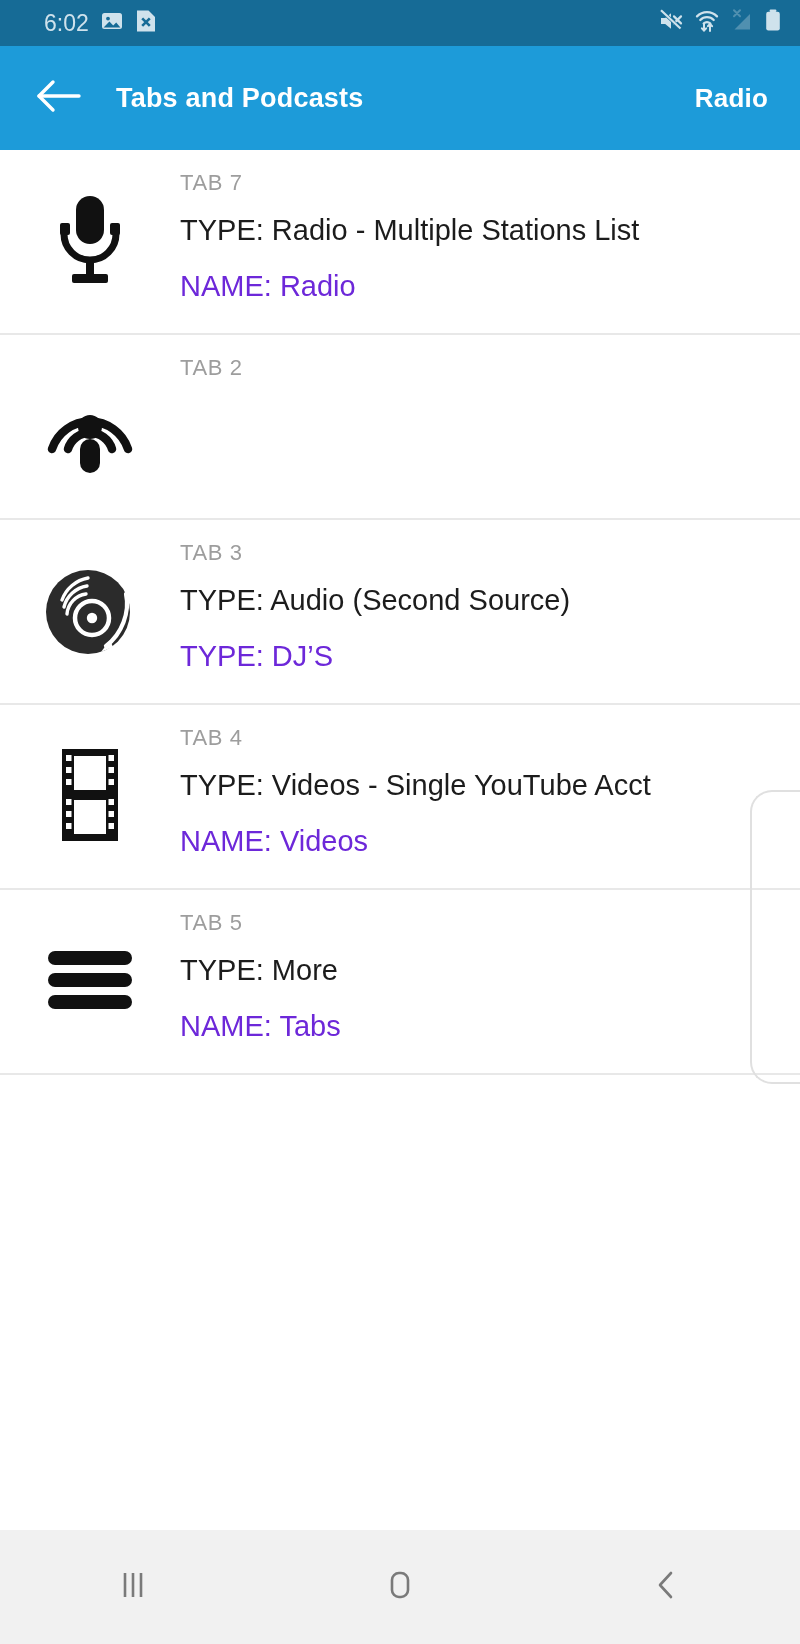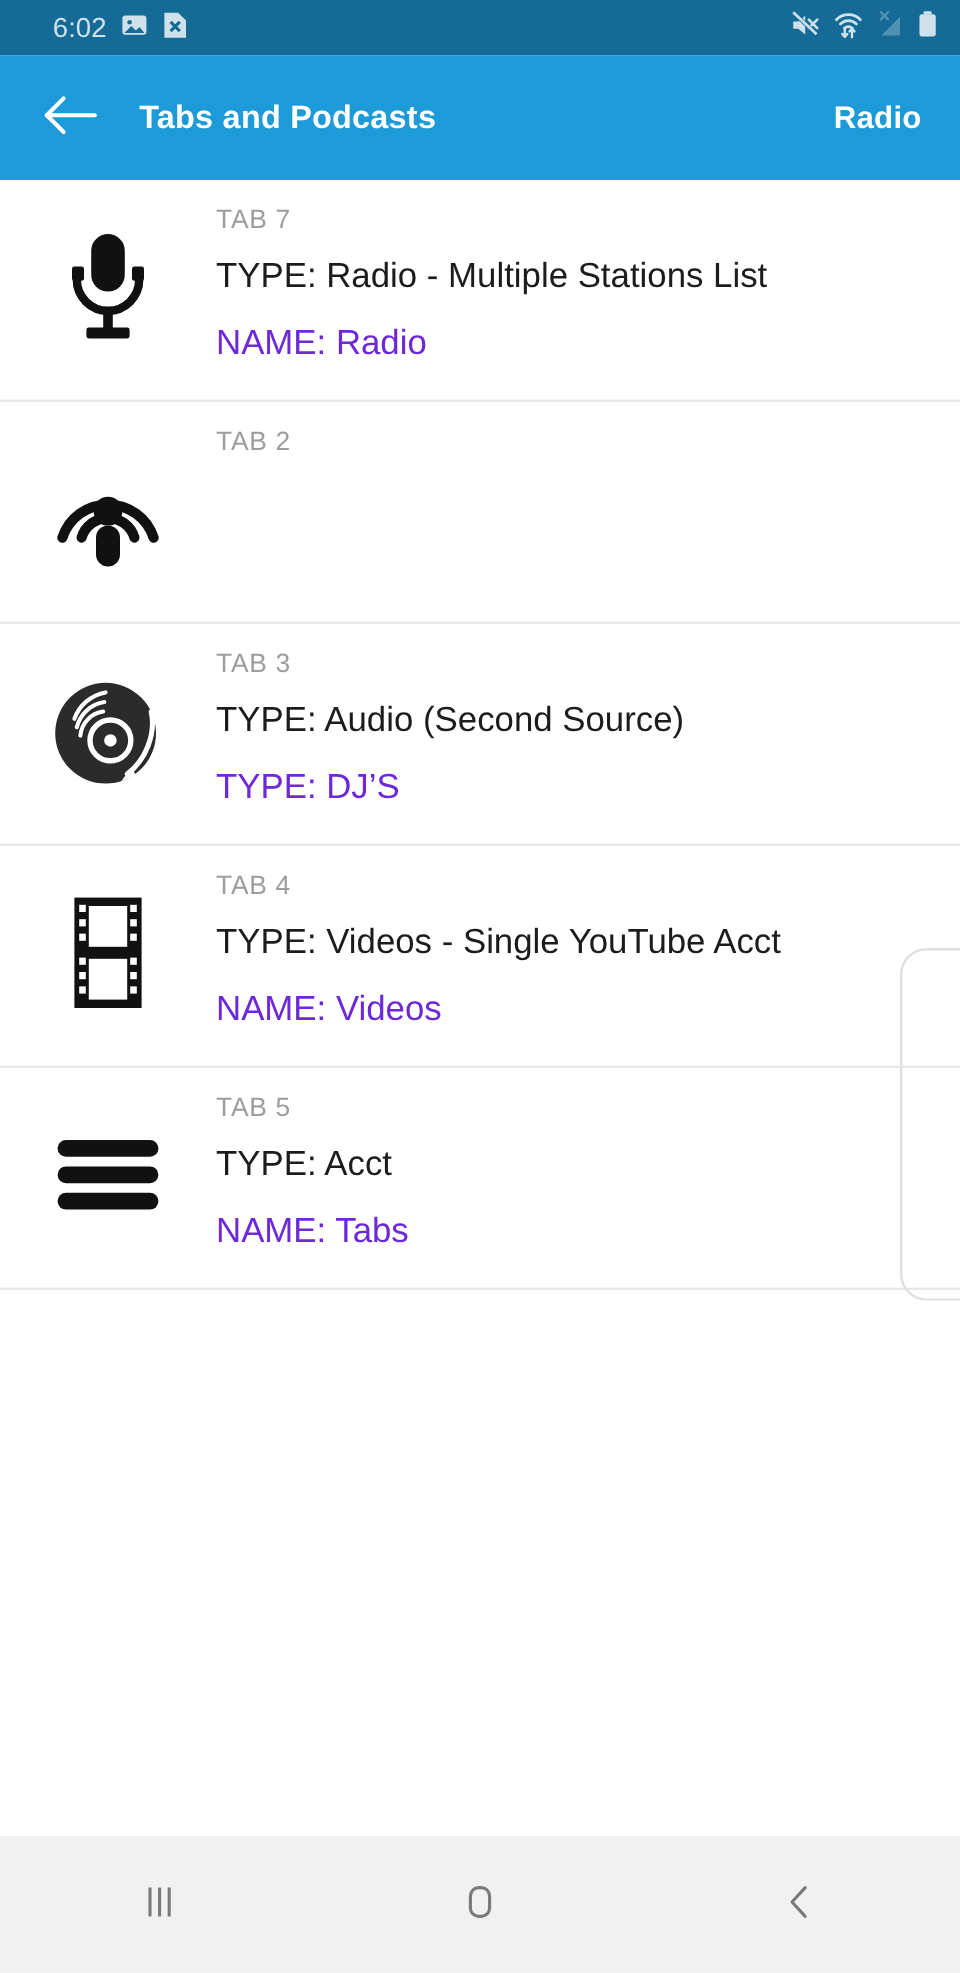--- a/index.html
+++ b/index.html
@@ -340,21 +340,21 @@
         <span>
           <svg width="92" height="70" viewBox="0 0 92 70">
             <rect x="4" y="6" width="84" height="14" rx="7" fill="#111111"></rect>
             <rect x="4" y="28" width="84" height="14" rx="7" fill="#111111"></rect>
             <rect x="4" y="50" width="84" height="14" rx="7" fill="#111111"></rect>
           </svg>
         </span>
       </div>
       <div class="text-cell">
         <div class="tab-label">TAB 5</div>
-        <div class="type-line">TYPE: Acct</div>
+        <div class="type-line">TYPE: More</div>
         <div class="name-line">NAME: Tabs</div>
       </div>
     </div>
 
     <div class="scroll-overlay"></div>
   </div>
 
   <div class="nav-bar">
     <div class="nav-btn">
       <span>

